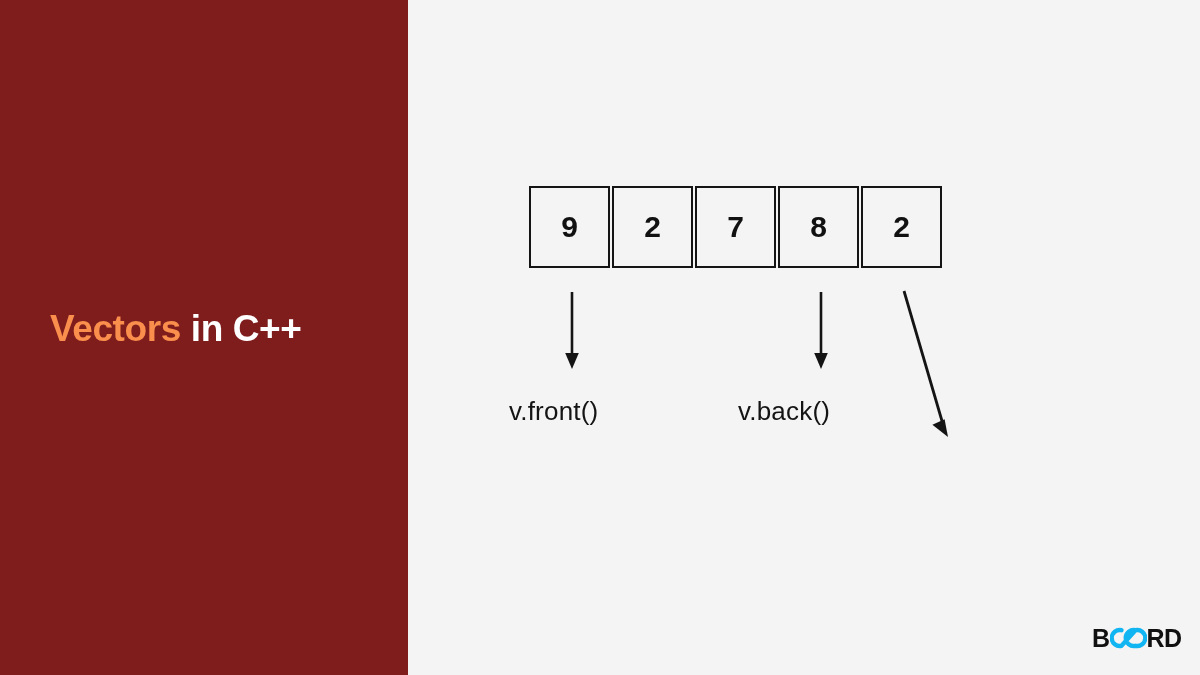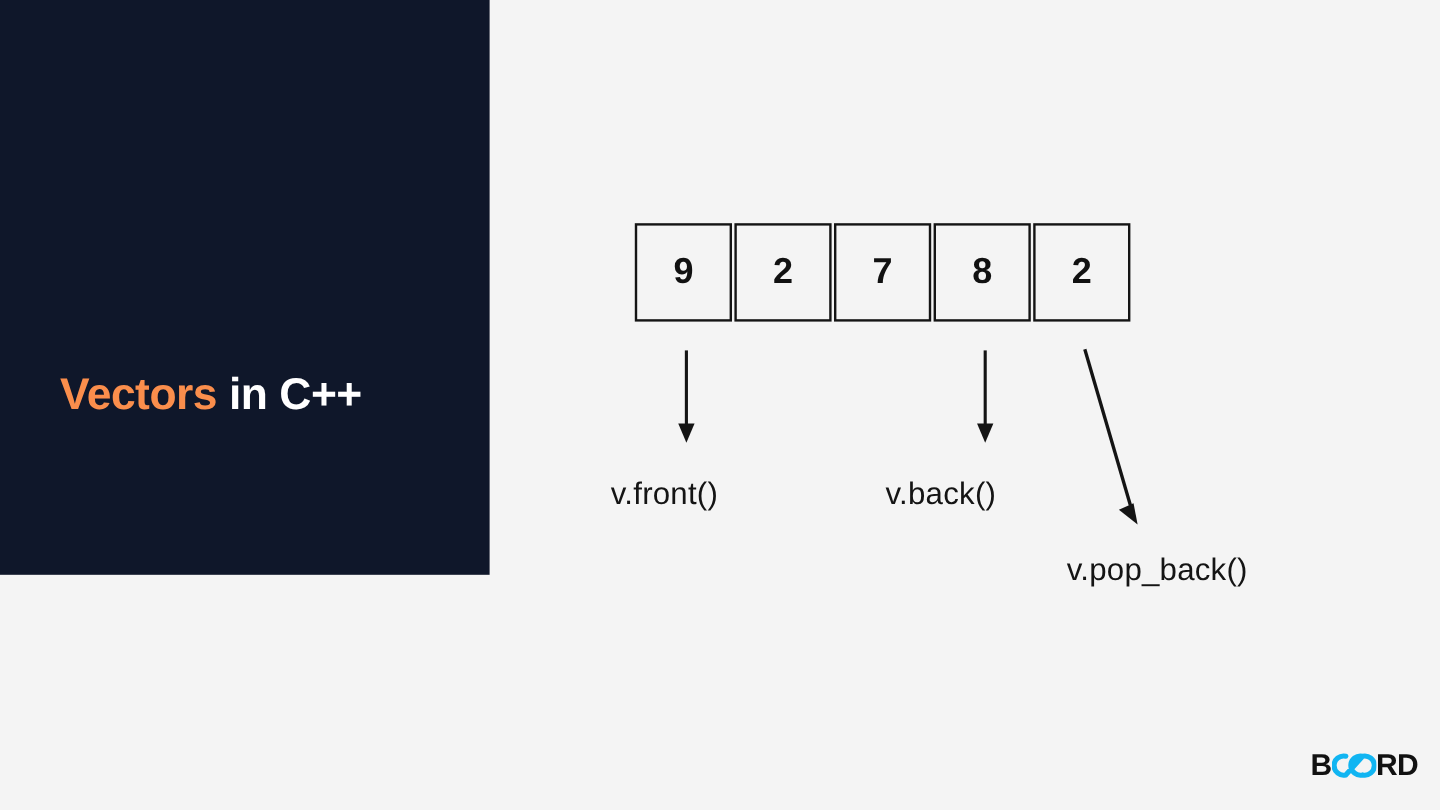--- a/index.html
+++ b/index.html
@@ -15,22 +15,22 @@
     width: 1200px;
     height: 675px;
     background: #f4f4f4;
   }
 
   
   #left-panel {
     position: absolute;
     left: 0; top: 0;
     width: 408px;
-    height: 479px;
-    background: #0f172a;
+    height: 675px;
+    background: #7f1d1d;
   }
   #slide-title {
     position: absolute;
     left: 50px;
     top: 306px;
     width: 350px;
     font-size: 37px;
     font-weight: bold;
     letter-spacing: -0.4px;
     line-height: 46px;
@@ -148,21 +148,20 @@
     </g>
 
     <g>
       <line x1="904" y1="291" x2="942" y2="421" stroke="#141414" stroke-width="2.8" stroke-linecap="butt"></line>
       <polygon points="948,437 932.4,424.8 944.6,419.3" fill="#141414"></polygon>
     </g>
   </svg>
 
   <div class="call-label" id="label-front">v.front()</div>
   <div class="call-label" id="label-back">v.back()</div>
-  <div class="call-label" id="label-pop-back">v.pop_back()</div>
 
   <div id="logo">
     <span class="logo-text">B</span>
     <svg class="logo-mark" width="37" height="26" viewBox="0 0 37 26">
       <path d="M11.5 5.2 A8 8 0 1 0 11.5 20.8 L25.5 5.2 A8 8 0 1 1 25.5 20.8 A8 8 0 1 1 25.5 5.2" fill="none" stroke="#11b5f2" stroke-width="4.3" stroke-linecap="round"></path>
     </svg>
     <span class="logo-text">RD</span>
   </div>
 
 </div>

